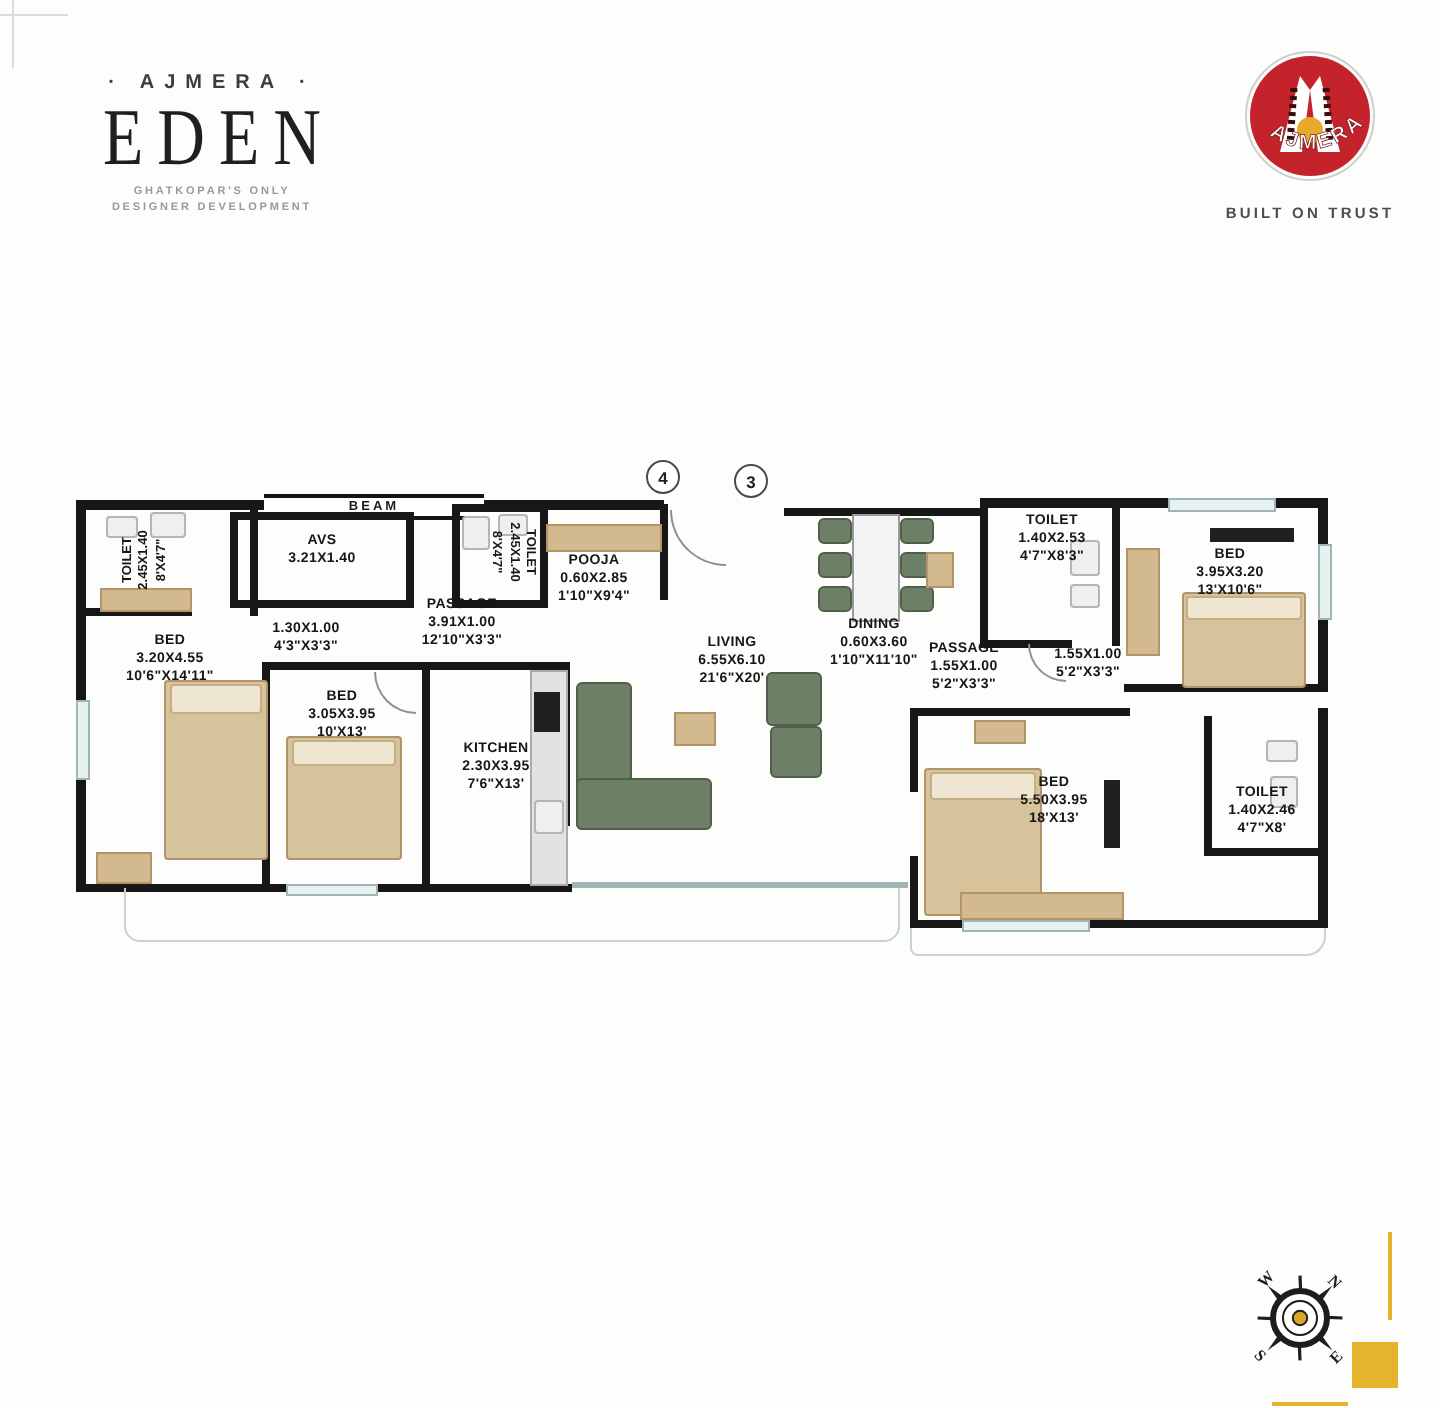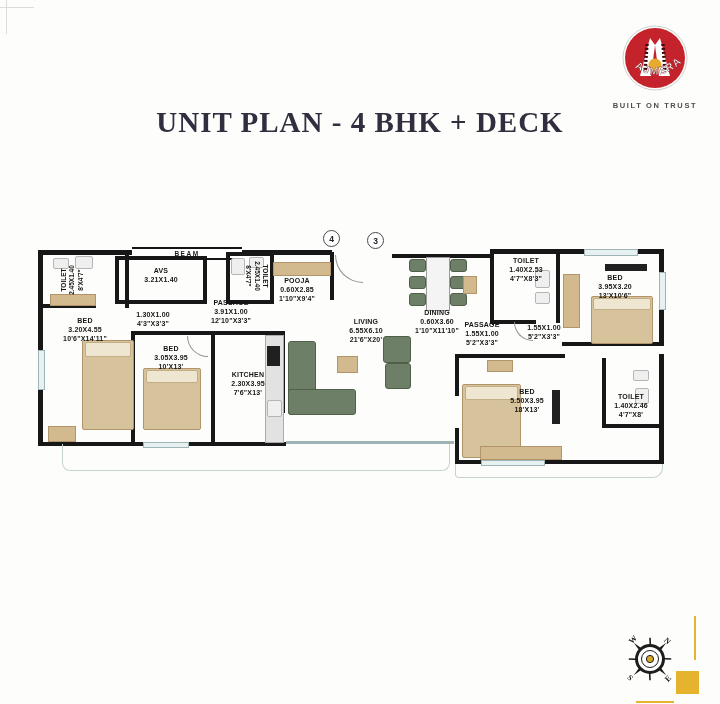--- a/index.html
+++ b/index.html
@@ -57,39 +57,44 @@
   .finder{position:absolute;width:12px;height:12px;border:2.5px solid #000;background:#fff;}
   .finder:after{content:"";position:absolute;left:2.5px;top:2.5px;width:4px;height:4px;background:#000;}
   .qr-url{font-size:4.5px;color:#8a8a8a;margin-top:3px;letter-spacing:.2px;}
   .gold{background:#e6b32e;}
 </style>
 </head>
 <body>
 
 <div id="page">
 
+  <div class="brand">
+    <div class="brand-name">· AJMERA ·</div>
+    <div class="brand-project">EDEN</div>
+    <div class="brand-tag" style="margin-top:8px;">GHATKOPAR'S ONLY</div>
+    <div class="brand-tag" style="margin-top:2px;">DESIGNER DEVELOPMENT</div>
+  </div>
 
   <div class="logo-wrap">
     <svg width="74" height="72" viewBox="0 0 74 72">
       <circle cx="37" cy="34" r="32" fill="none" stroke="#cfcfcf" stroke-width="1"></circle>
       <circle cx="37" cy="34" r="30" fill="#c4232b"></circle>
       <polygon points="22,52 32,14 37,21 33,52" fill="#ffffff"></polygon>
       <polygon points="52,52 42,14 37,21 41,52" fill="#ffffff"></polygon>
       <line x1="29" y1="20" x2="27" y2="48" stroke="#3a0c0e" stroke-width="3.5" stroke-dasharray="2,2"></line>
       <line x1="45" y1="20" x2="47" y2="48" stroke="#3a0c0e" stroke-width="3.5" stroke-dasharray="2,2"></line>
       <circle cx="37" cy="41" r="6.5" fill="#e8aa2d"></circle>
       <path id="ajArc" d="M11,39 Q37,62 63,39" fill="none"></path>
       <text font-size="10.5" font-weight="bold" fill="#ffffff" stroke="#5e0d12" stroke-width="0.35" letter-spacing="1.5" font-family="Liberation Sans,sans-serif">
         <textPath href="#ajArc" startOffset="7">AJMERA</textPath>
       </text>
     </svg>
     <div class="logo-tagline">BUILT ON TRUST</div>
   </div>
 
-  <div class="title">UNIT PLAN - 4 BHK + DECK</div>
 
   <div class="plan">
 
     <div class="wall" style="left:3px;top:18px;width:94px;height:5px;"></div>
     <div class="beam" style="left:97px;top:15px;width:110px;height:9px;">BEAM</div>
     <div class="wall" style="left:207px;top:18px;width:90px;height:5px;"></div>
     <div class="wall" style="left:357px;top:22px;width:98px;height:4px;"></div>
     <div class="wall" style="left:455px;top:17px;width:174px;height:5px;"></div>
     <div class="wall" style="left:624px;top:17px;width:5px;height:96px;"></div>
     <div class="wall" style="left:455px;top:17px;width:4px;height:72px;"></div>

